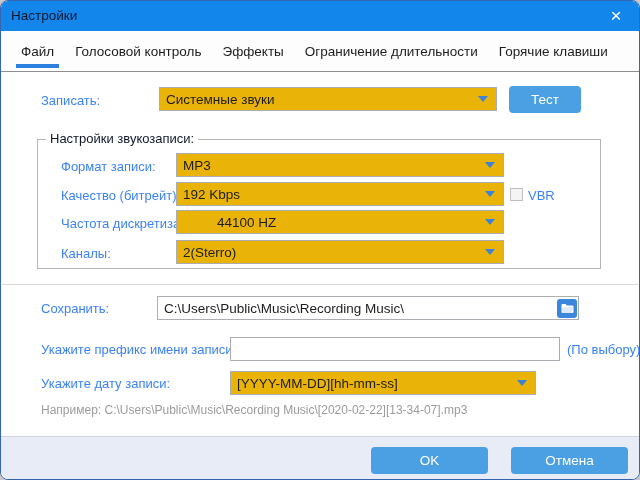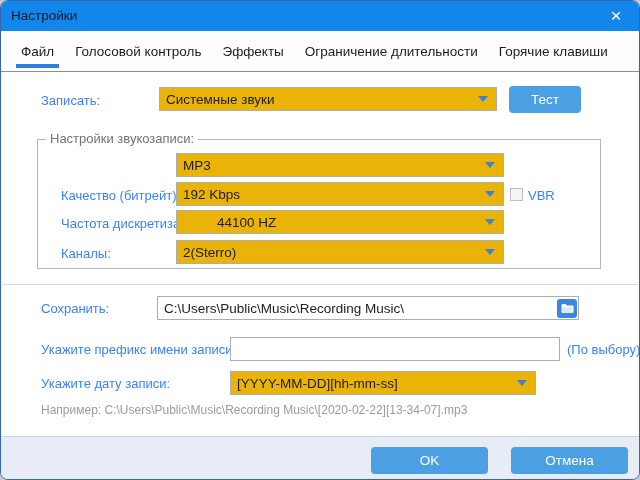--- a/index.html
+++ b/index.html
@@ -16,21 +16,21 @@
   .tabstrip{position:absolute;left:0;top:30px;right:0;height:41px;background:#fdfdfd;border-bottom:1px solid #8f8f8f;box-sizing:border-box;display:flex;align-items:center;padding-left:18px;gap:17px;}
   .tab{position:relative;font-size:13.5px;color:#1c1c1c;padding:0 2px;height:100%;display:flex;align-items:center;cursor:pointer;}
   .tab.active::after{content:"";position:absolute;left:-3px;right:-3px;bottom:3px;height:4px;background:#2e80e0;}
   
   .lbl{position:absolute;white-space:nowrap;color:#3b82f6;}
   .combo{position:absolute;height:24px;box-sizing:border-box;background:#eab308;border:1px solid #abadb3;display:flex;align-items:center;padding:0 24px 0 6px;font-size:13.5px;color:#1d1d1d;cursor:pointer;}
   .combo .arrow{position:absolute;right:8px;top:50%;margin-top:-3px;width:0;height:0;border-left:5.5px solid transparent;border-right:5.5px solid transparent;border-top:6.5px solid #3b82d8;}
   .textfield{position:absolute;height:24px;box-sizing:border-box;background:#fff;border:1px solid #abadb3;font-family:"Liberation Sans",sans-serif;font-size:13.5px;color:#1d1d1d;padding:0 6px;outline:none;}
   .btn{position:absolute;background:#4b9fe3;border:none;border-radius:4px;color:#ffffff;font-family:"Liberation Sans",sans-serif;font-size:13.5px;cursor:pointer;}
   .groupbox{position:absolute;left:36px;top:138px;width:564px;height:130px;border:1px solid #b6b6b6;box-sizing:border-box;}
-  .groupbox .legend{position:absolute;left:8px;top:-9px;background:#ffffff;padding:0 4px;color:#737373;white-space:nowrap;}
+  .groupbox .legend{position:absolute;left:8px;top:-9px;background:#ffffff;padding:0 4px;color:#0f172a;white-space:nowrap;}
   .separator{position:absolute;left:1px;right:1px;top:283px;height:1px;background:#d9d9d9;}
   .checkbox{position:absolute;width:13px;height:13px;box-sizing:border-box;background:#f4f4f4;border:1px solid #bfbfbf;cursor:pointer;}
   .folder-btn{position:absolute;left:556px;top:298px;width:20px;height:19px;background:#3b87dd;border:none;border-radius:3px;padding:0;display:flex;align-items:center;justify-content:center;cursor:pointer;}
   .example{position:absolute;left:40px;top:402px;color:#9b9b9b;font-size:12px;white-space:nowrap;}
   .footer{position:absolute;left:0;right:0;bottom:0;height:43px;background:#e8ecf7;border-top:1px solid #ccd3e3;box-sizing:border-box;}
 </style>
 </head>
 <body>
 
 <div class="win">
@@ -52,20 +52,21 @@
   <div class="combo" style="left:158px;top:86px;width:338px;">
     <span>Системные звуки</span>
     <span class="arrow"></span>
   </div>
   <button class="btn" style="left:508px;top:85px;width:72px;height:27px;">Тест</button>
 
   <div class="groupbox">
     <span class="legend">Настройки звукозаписи:</span>
   </div>
 
+  <span class="lbl" style="left:60px;top:158px;">Формат записи:</span>
   <div class="combo" style="left:175px;top:152px;width:328px;">
     <span>MP3</span>
     <span class="arrow"></span>
   </div>
 
   <span class="lbl" style="left:60px;top:187px;">Качество (битрейт)</span>
   <div class="combo" style="left:175px;top:181px;width:328px;">
     <span>192 Kbps</span>
     <span class="arrow"></span>
   </div>

